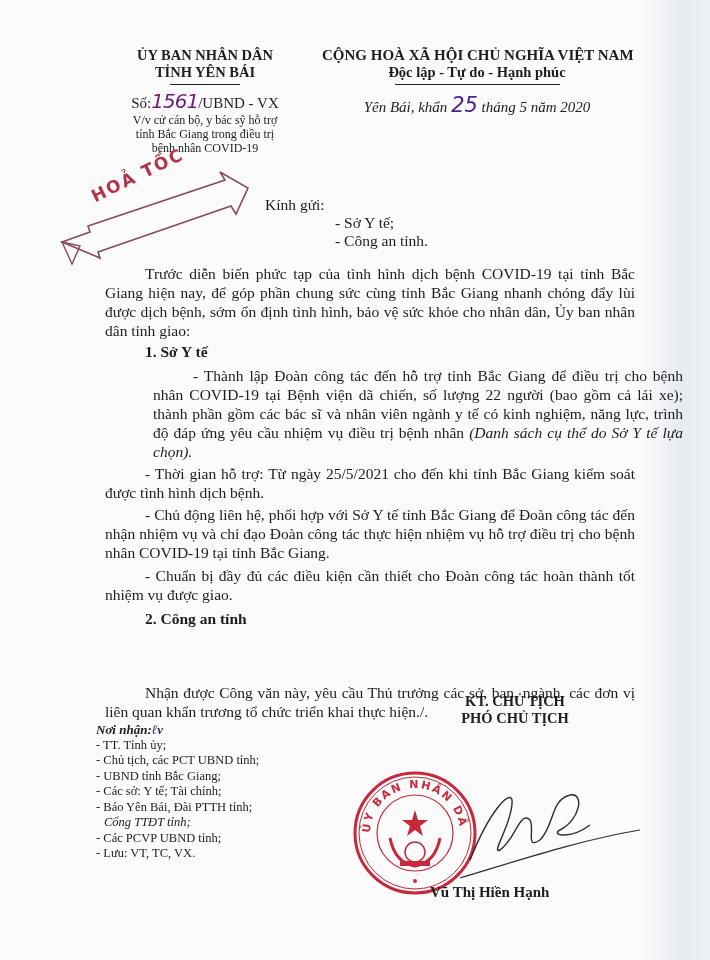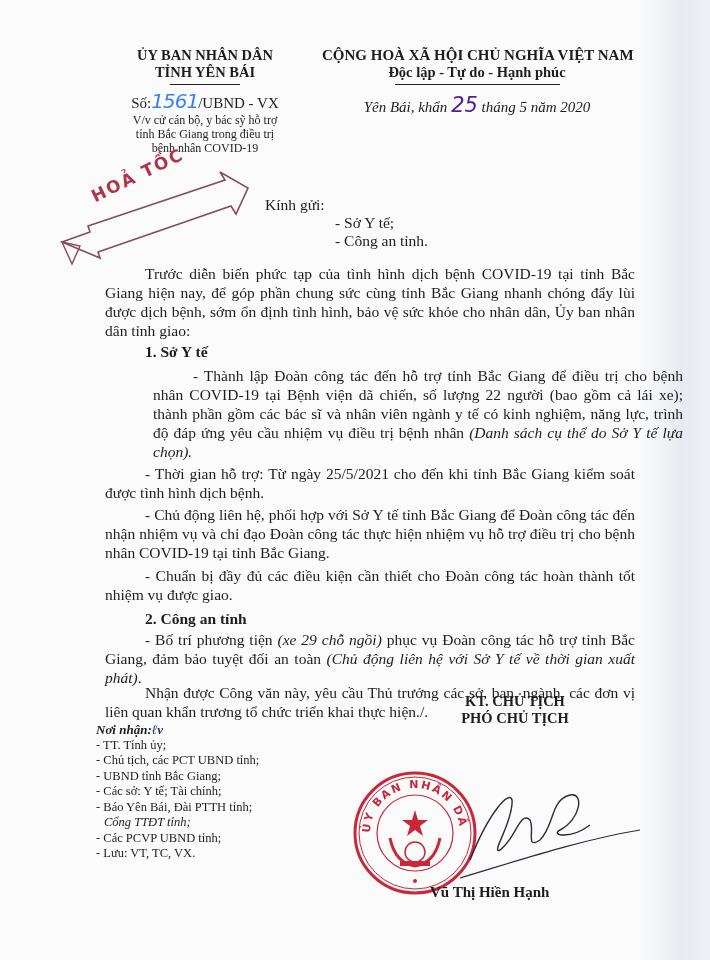--- a/index.html
+++ b/index.html
@@ -16,21 +16,21 @@
     background: linear-gradient(to right, rgba(230,234,240,0) 0%, rgba(226,230,238,0.8) 60%, rgba(236,239,244,0.9) 100%);
   }
   .abs { position: absolute; }
   .i { font-style: italic; }
 
   
   .hdr-left { left: 95px; top: 47px; width: 220px; text-align: center; }
   .hdr-left .org1, .hdr-left .org2 { font-size: 14.5px; font-weight: bold; line-height: 17px; }
   .hdr-left .rule { width: 70px; height: 1px; background: #222; margin: 3px auto 6px; }
   .docno { font-size: 15px; line-height: 20px; }
-  .docno .hand { font-family: "DejaVu Sans", sans-serif; font-style: italic; font-size: 20px; color: #3b82f6; letter-spacing: -1px; }
+  .docno .hand { font-family: "DejaVu Sans", sans-serif; font-style: italic; font-size: 20px; color: #701a75; letter-spacing: -1px; }
   .subject { font-size: 12px; line-height: 14px; }
 
   
   .hdr-right { left: 322px; top: 47px; width: 310px; text-align: center; }
   .hdr-right .nat { font-size: 15px; font-weight: bold; line-height: 17px; white-space: nowrap; text-align: center; }
   .hdr-right .motto { font-size: 14.5px; font-weight: bold; line-height: 17px; }
   .hdr-right .rule { width: 165px; height: 1px; background: #222; margin: 3px auto 10px; }
   .place-date { font-size: 15px; font-style: italic; line-height: 20px; }
   .place-date .hand { font-family: "DejaVu Sans", sans-serif; font-style: italic; font-size: 21px; color: #4c1d95; }
 
@@ -104,23 +104,20 @@
 
   <div class="para ind" style="top:264px;">Trước diễn biến phức tạp của tình hình dịch bệnh COVID-19 tại tỉnh Bắc Giang hiện nay, để góp phần chung sức cùng tỉnh Bắc Giang nhanh chóng đẩy lùi được dịch bệnh, sớm ổn định tình hình, bảo vệ sức khỏe cho nhân dân, Ủy ban nhân dân tỉnh giao:</div>
   <div class="heading" style="top:343px;">1. Sở Y tế</div>
   <div class="para ind" style="top:366px;margin-left:48px;">
     <span>- Thành lập Đoàn công tác đến hỗ trợ tỉnh Bắc Giang để điều trị cho bệnh nhân COVID-19 tại Bệnh viện dã chiến, số lượng 22 người (bao gồm cả lái xe); thành phần gồm các bác sĩ và nhân viên ngành y tế có kinh nghiệm, năng lực, trình độ đáp ứng yêu cầu nhiệm vụ điều trị bệnh nhân </span><span class="i">(Danh sách cụ thể do Sở Y tế lựa chọn).</span>
   </div>
   <div class="para ind" style="top:464px;">- Thời gian hỗ trợ: Từ ngày 25/5/2021 cho đến khi tỉnh Bắc Giang kiểm soát được tình hình dịch bệnh.</div>
   <div class="para ind" style="top:505px;">- Chủ động liên hệ, phối hợp với Sở Y tế tỉnh Bắc Giang để Đoàn công tác đến nhận nhiệm vụ và chỉ đạo Đoàn công tác thực hiện nhiệm vụ hỗ trợ điều trị cho bệnh nhân COVID-19 tại tỉnh Bắc Giang.</div>
   <div class="para ind" style="top:566px;">- Chuẩn bị đầy đủ các điều kiện cần thiết cho Đoàn công tác hoàn thành tốt nhiệm vụ được giao.</div>
   <div class="heading" style="top:610px;">2. Công an tỉnh</div>
-  <div class="para ind" style="top:630px;">
-    <span>- Bố trí phương tiện </span><span class="i">(xe 29 chỗ ngồi)</span><span> phục vụ Đoàn công tác hỗ trợ tỉnh Bắc Giang, đảm bảo tuyệt đối an toàn </span><span class="i">(Chủ động liên hệ với Sở Y tế về thời gian xuất phát)</span><span>.</span>
-  </div>
   <div class="para ind" style="top:683px;">Nhận được Công văn này, yêu cầu Thủ trưởng các sở, ban, ngành, các đơn vị liên quan khẩn trương tổ chức triển khai thực hiện./.</div>
 
   <div class="abs recv">
     <div class="lbl"><span>Nơi nhận:</span><span class="scrib">ℓν</span></div>
     <div>- TT. Tỉnh ủy;</div>
     <div>- Chủ tịch, các PCT UBND tỉnh;</div>
     <div>- UBND tỉnh Bắc Giang;</div>
     <div>- Các sở: Y tế; Tài chính;</div>
     <div>- Báo Yên Bái, Đài PTTH tỉnh;</div>
     <div style="padding-left:8px;font-style:italic;">  Cổng TTĐT tỉnh;</div>

